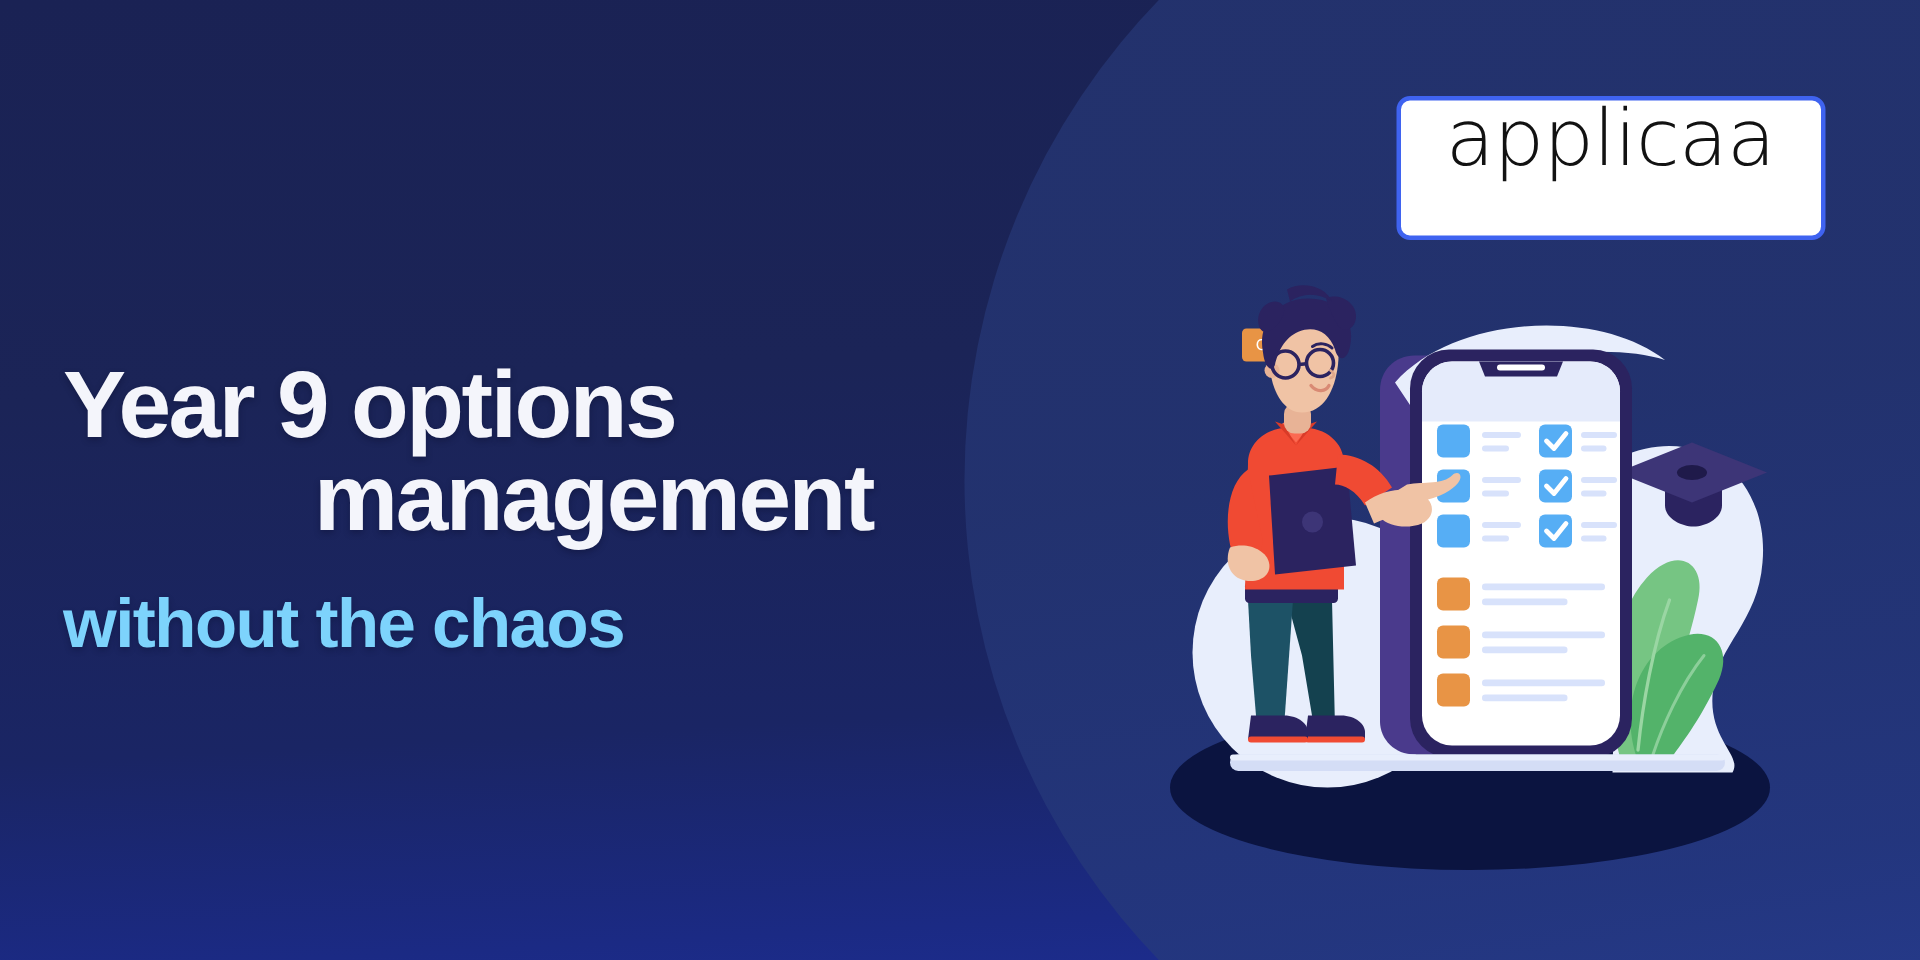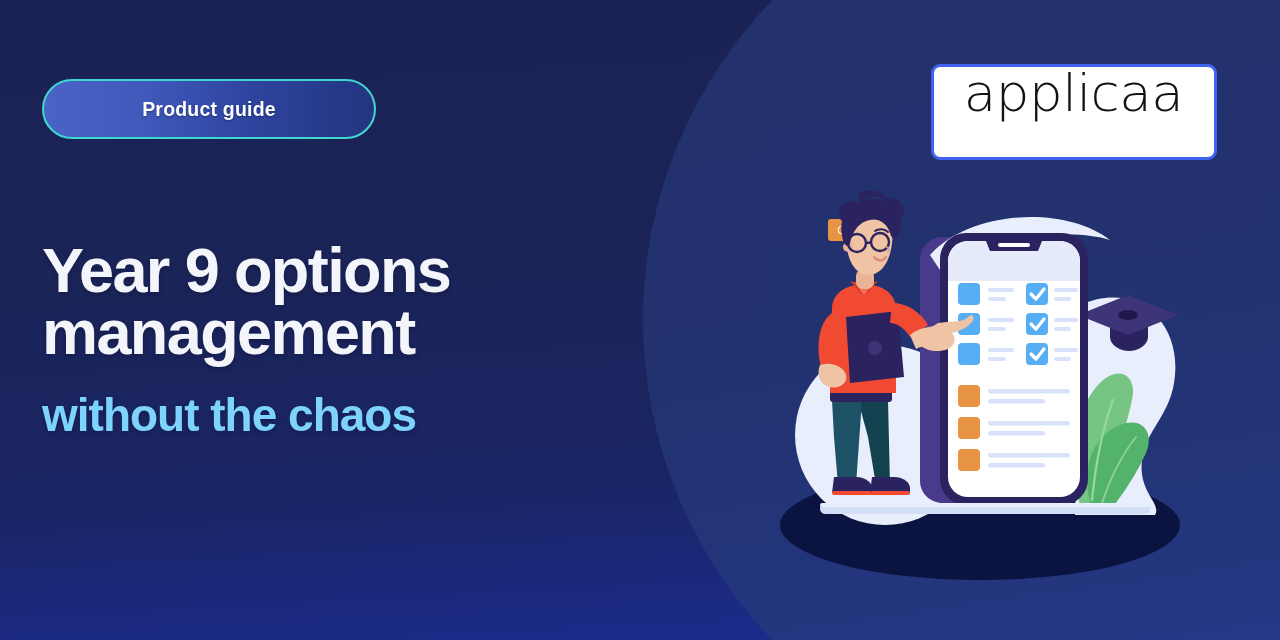--- a/index.html
+++ b/index.html
@@ -47,21 +47,21 @@
 
   
   .headline {
     position:absolute; left:42px; top:239px;
     width:540px;
     color:#f4f5fb;
     font-size:63px; font-weight:bold; line-height:.99;
     letter-spacing:-1.6px;
     text-shadow:0 2px 4px rgba(8,12,40,.35);
   }
-  .headline .l2 { display:block; }
+  .headline .l2 { display:block;text-align:right; }
   .subhead {
     position:absolute; left:42px; top:392px;
     color:#7dd3fc;
     font-size:46px; font-weight:bold; line-height:1;
     letter-spacing:-1px;
     text-shadow:0 2px 4px rgba(8,12,40,.3);
   }
 
   
   .logo-box {
@@ -104,23 +104,20 @@
   
   .row-line { fill:#d8e2fb; }
 </style>
 </head>
 <body>
 
 <div class="banner">
   <div class="bg-gradient"></div>
   <div class="bg-circle"></div>
 
-  <div class="pill">
-    <span class="pill-label">Product guide</span>
-  </div>
 
   <div class="headline">
     <span class="l1">Year 9 options</span>
     <span class="l2">management</span>
   </div>
   <div class="subhead">without the chaos</div>
 
   <div class="logo-box">
     <span class="logo-text">applicaa</span>
   </div>

